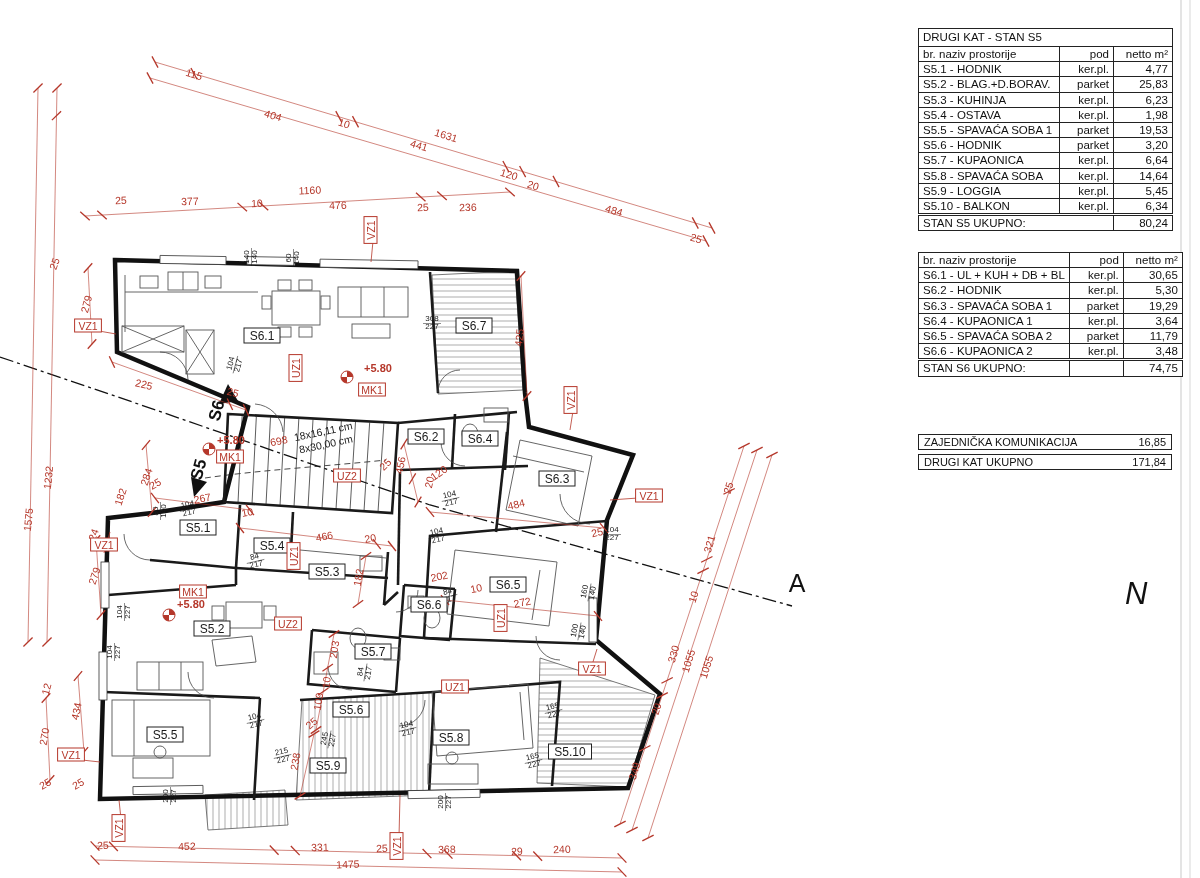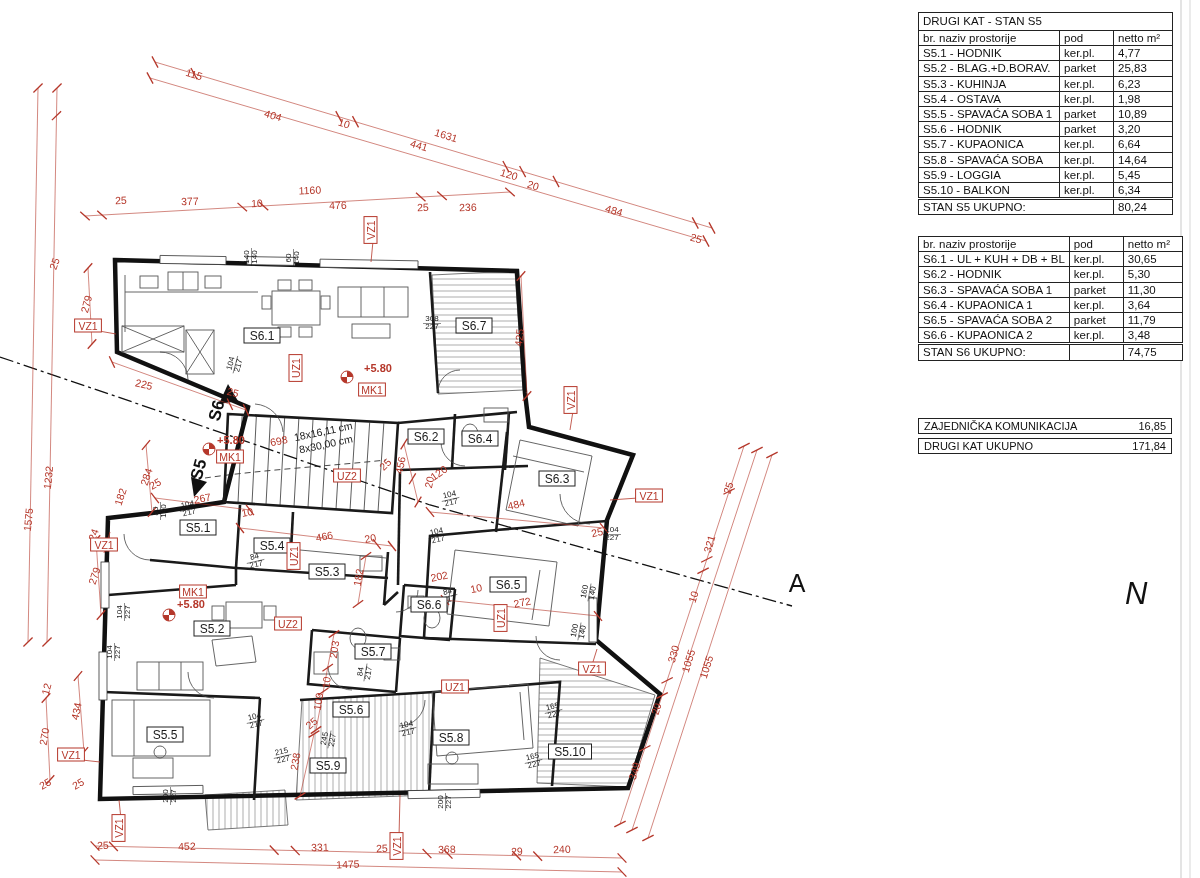--- a/index.html
+++ b/index.html
@@ -1,26 +1,26 @@
 <!DOCTYPE html>
 <html><head>
 <meta charset="utf-8">
 <style>
   html,body{margin:0;padding:0;background:#fff;}
   body{width:1200px;height:878px;overflow:hidden;position:relative;
        font-family:"Liberation Sans",sans-serif;color:#111;}
   #plan{position:absolute;left:0;top:0;}
   svg text{font-family:"Liberation Sans",sans-serif;}
 
-  .tables{position:absolute;left:918px;top:0;width:282px;height:863px;}
+  .tables{position:absolute;left:918px;top:16px;width:282px;height:863px;}
   table.tbl{border-collapse:collapse;background:#fff;position:absolute;left:0;table-layout:fixed;}
   table.tbl td{border:1px solid #222;font-size:11.5px;padding:0 4px;height:14.2px;
                line-height:1.05;white-space:nowrap;overflow:hidden;}
   table.tbl tr.title td{height:17px;}
-  table.tbl td.c{text-align:left;}
+  table.tbl td.c{text-align:right;}
   table.tbl tr.total td{border-top:3px double #222;}
   .sumbox{position:absolute;left:0;width:242px;height:14px;border:1px solid #222;
           display:flex;justify-content:space-between;align-items:center;
           padding:0 5px;font-size:11px;background:#fff;text-align:right;}
 </style>
 </head>
 <body>
 
 <svg id="plan" width="1200" height="878" viewBox="0 0 1200 878">
   <defs>
@@ -709,21 +709,21 @@
           <td class="c">6,23</td>
         </tr>
         <tr>
           <td>S5.4 - OSTAVA</td>
           <td class="c">ker.pl.</td>
           <td class="c">1,98</td>
         </tr>
         <tr>
           <td>S5.5 - SPAVAĆA SOBA 1</td>
           <td class="c">parket</td>
-          <td class="c">10,89</td>
+          <td class="c">19,53</td>
         </tr>
         <tr>
           <td>S5.6 - HODNIK</td>
           <td class="c">parket</td>
           <td class="c">3,20</td>
         </tr>
         <tr>
           <td>S5.7 - KUPAONICA</td>
           <td class="c">ker.pl.</td>
           <td class="c">6,64</td>
@@ -772,21 +772,21 @@
           <td class="c">30,65</td>
         </tr>
         <tr>
           <td>S6.2 - HODNIK</td>
           <td class="c">ker.pl.</td>
           <td class="c">5,30</td>
         </tr>
         <tr>
           <td>S6.3 - SPAVAĆA SOBA 1</td>
           <td class="c">parket</td>
-          <td class="c">11,30</td>
+          <td class="c">19,29</td>
         </tr>
         <tr>
           <td>S6.4 - KUPAONICA 1</td>
           <td class="c">ker.pl.</td>
           <td class="c">3,64</td>
         </tr>
         <tr>
           <td>S6.5 - SPAVAĆA SOBA 2</td>
           <td class="c">parket</td>
           <td class="c">11,79</td>

